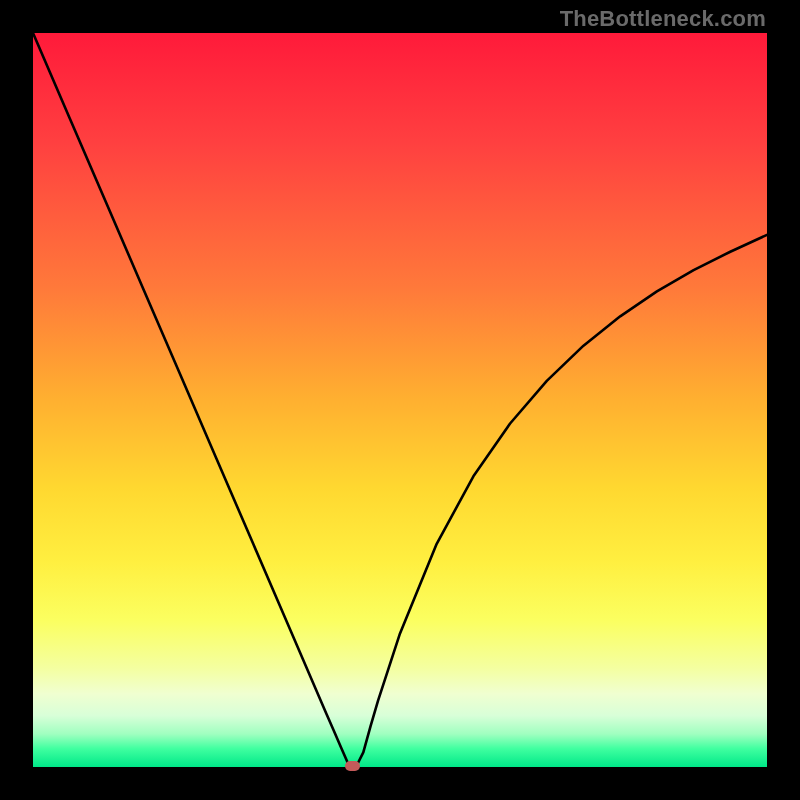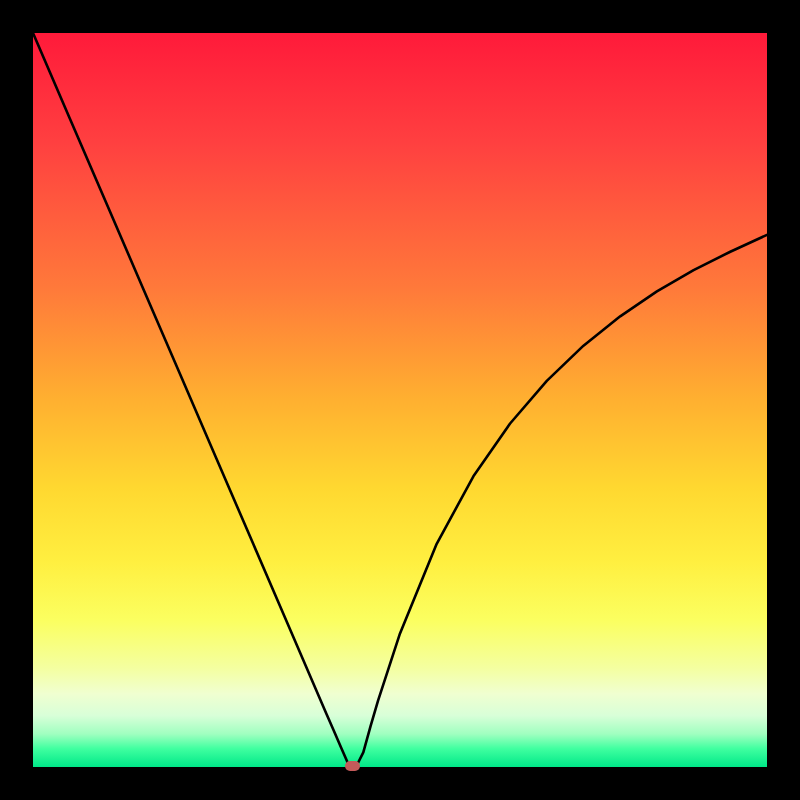--- a/index.html
+++ b/index.html
@@ -59,13 +59,14 @@
 </head>
 <body>
 
 <div class="frame">
   <div class="plot-area">
     <svg class="curve" viewBox="0 0 734 734">
       <path id="curve-path" d="M0.00 0.00 L36.70 85.14 L73.40 170.29 L110.10 255.43 L146.80 340.58 L183.50 425.72 L220.20 510.86 L256.90 596.01 L293.60 681.15 L300.94 698.03 L308.28 714.92 L315.62 731.80 L322.96 734.00 L330.30 719.32 L337.64 692.90 L344.98 667.94 L367.00 600.41 L403.70 510.86 L440.40 443.34 L477.10 390.49 L513.80 347.92 L550.50 312.68 L587.20 283.32 L623.90 258.37 L660.60 237.08 L697.30 218.73 L734.00 201.85" stroke="#000" stroke-width="2.6" fill="none" stroke-linejoin="round" stroke-linecap="round"></path>
     </svg>
     <div class="marker" id="min-marker" style="left: 311.79px; top: 728px; background: rgb(195, 90, 90);"></div>
   </div>
+  <div class="attribution">TheBottleneck.com</div>
 </div>
 
 </body></html>

